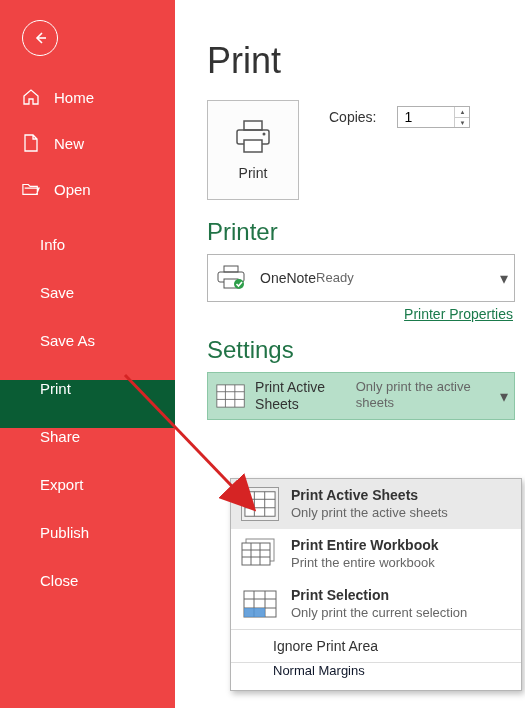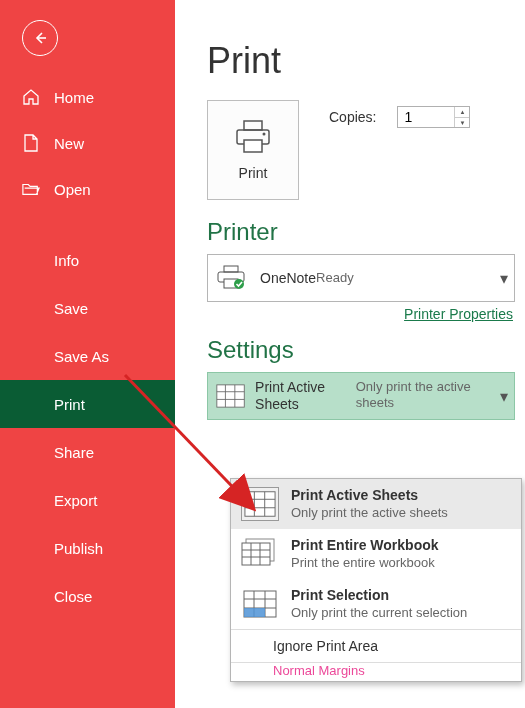--- a/index.html
+++ b/index.html
@@ -4,21 +4,21 @@
 <style>
   * { box-sizing: border-box; margin: 0; padding: 0; font-family: "Segoe UI", Arial, sans-serif; }
   body { width: 525px; height: 708px; background: #fff; overflow: hidden; position: relative; }
   .root { display: flex; width: 100%; height: 100%; }
 
   
   .sidebar { width: 175px; background: #ef4444; color: #fff; display: flex; flex-direction: column; padding-top: 20px; }
   .back-circle { width: 36px; height: 36px; border: 1.5px solid #fff; border-radius: 50%; margin-left: 22px; margin-bottom: 18px; display: flex; align-items: center; justify-content: center; cursor: pointer; }
   .nav-item { display: flex; align-items: center; height: 46px; padding-left: 22px; font-size: 15px; cursor: pointer; }
   .nav-item .icon { width: 18px; height: 18px; margin-right: 14px; display: inline-flex; align-items: center; justify-content: center; }
-  .nav-sub { height: 48px; display: flex; align-items: center; padding-left: 54px; font-size: 15px; cursor: pointer; }
+  .nav-sub { height: 48px; display: flex; align-items: flex-start; padding-left: 40px; font-size: 15px; cursor: pointer; }
   .nav-sub.active { background: #0a5c34; }
   .nav-gap { height: 24px; }
 
   
   .main { flex: 1; background: #fff; padding: 40px 10px 0 32px; position: relative; }
   .page-title { font-size: 36px; font-weight: 300; color: #333; margin-bottom: 18px; }
   .print-row { display: flex; align-items: flex-start; gap: 30px; margin-bottom: 18px; }
   .print-button { width: 92px; height: 100px; border: 1px solid #bdbdbd; display: flex; flex-direction: column; align-items: center; justify-content: center; gap: 10px; cursor: pointer; background: #fcfcfc; }
   .print-button .lbl { font-size: 14px; color: #333; }
   .copies-wrap { display: flex; align-items: center; gap: 21px; margin-top: 6px; }
@@ -46,21 +46,21 @@
   .dropdown { position: absolute; left: 230px; top: 478px; width: 292px; background: #fff; border: 1px solid #b5b5b5; box-shadow: 2px 3px 6px rgba(0,0,0,0.25); }
   .dd-item { display: flex; align-items: center; padding: 8px 10px; gap: 12px; cursor: pointer; }
   .dd-item.selected { background: #e9e9e9; }
   .dd-item.selected .dd-icon { border:1px solid #999; background:#f0f0f0; padding:2px; }
   .dd-icon { width: 38px; height: 34px; display:flex; align-items:center; justify-content:center; flex-shrink:0; }
   .dd-text { display:flex; flex-direction:column; line-height:1.25; }
   .dd-text .t1 { font-size: 14px; color: #333; font-weight: 600; }
   .dd-text .t2 { font-size: 13px; color: #666; }
   .dd-sep { border-top: 1px solid #ddd; }
   .dd-simple { padding: 8px 14px 8px 42px; font-size: 14px; color: #333; cursor: pointer; }
-  .dd-cut { padding: 0 14px 0 42px; font-size: 13px; color: #ec4899; height: 19px; overflow: hidden; border-top:1px solid #ddd; }
+  .dd-cut { padding: 0 14px 0 42px; font-size: 13px; color: #0f172a; height: 28px; overflow: hidden; border-top:1px solid #ddd; }
 
   
   .red-arrow { position:absolute; left:120px; top:370px; pointer-events:none; }
 
   svg { display:block; }
 </style>
 </head>
 <body>
 
 <div class="root">

